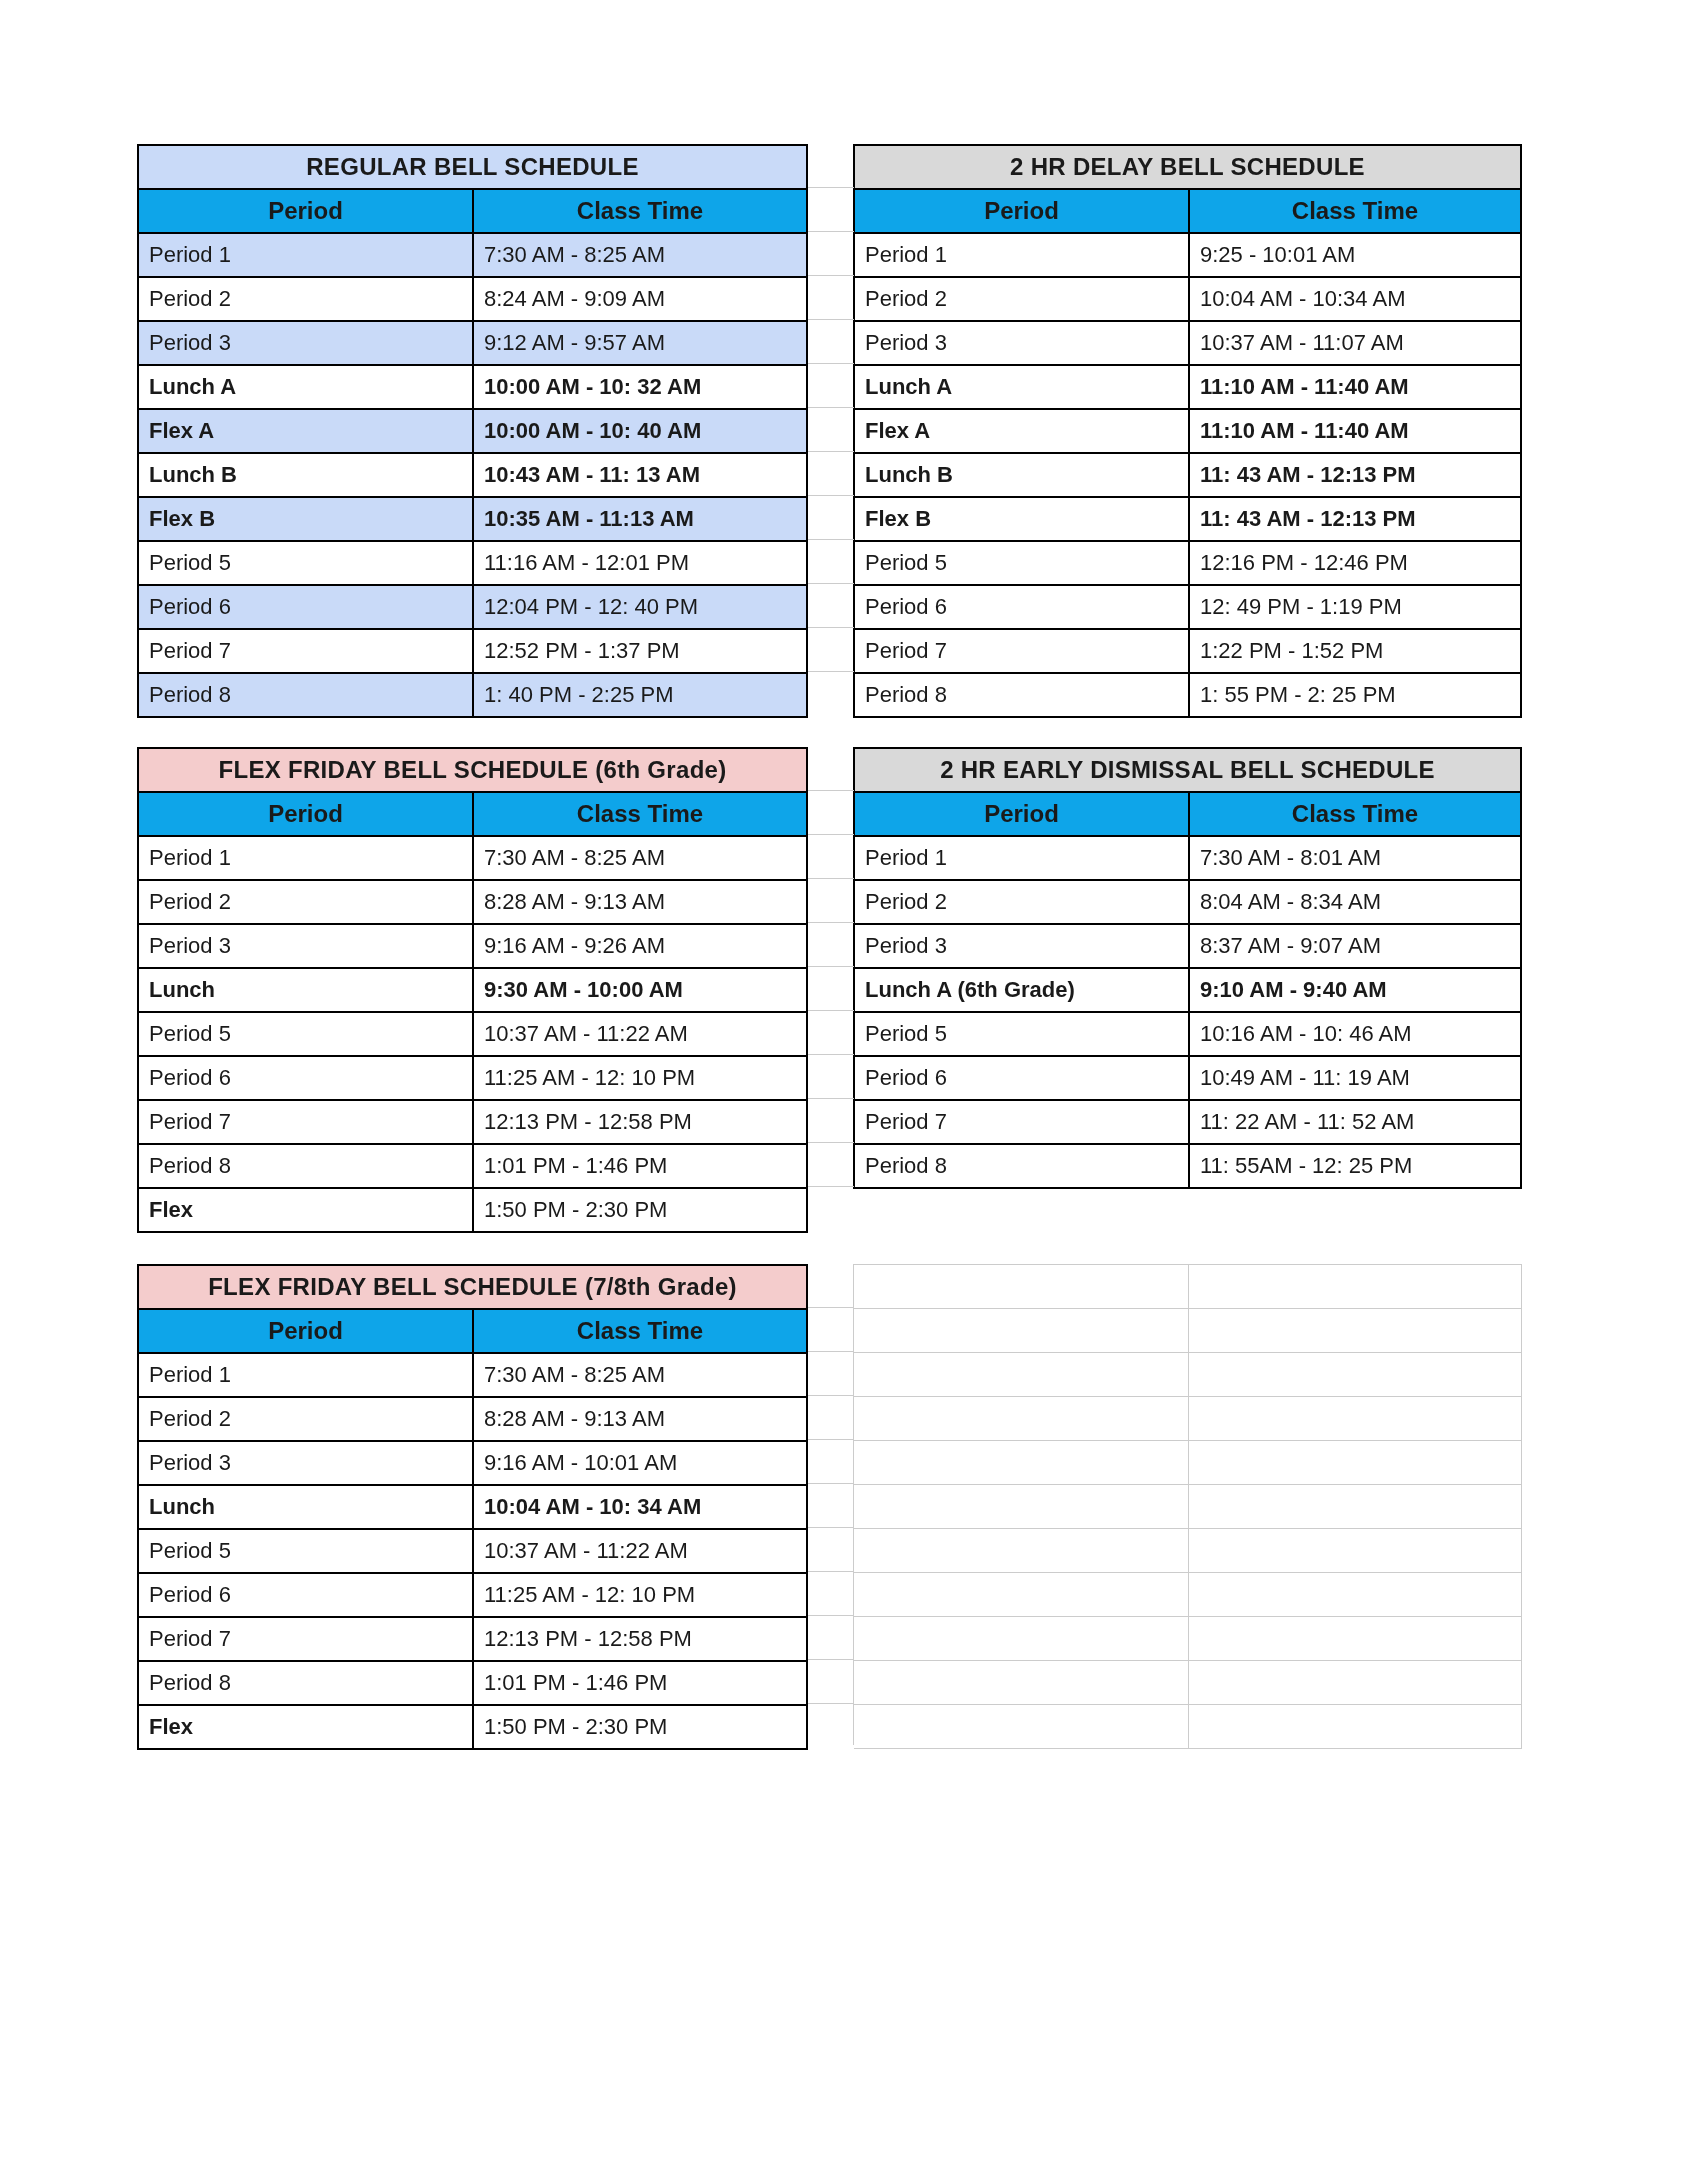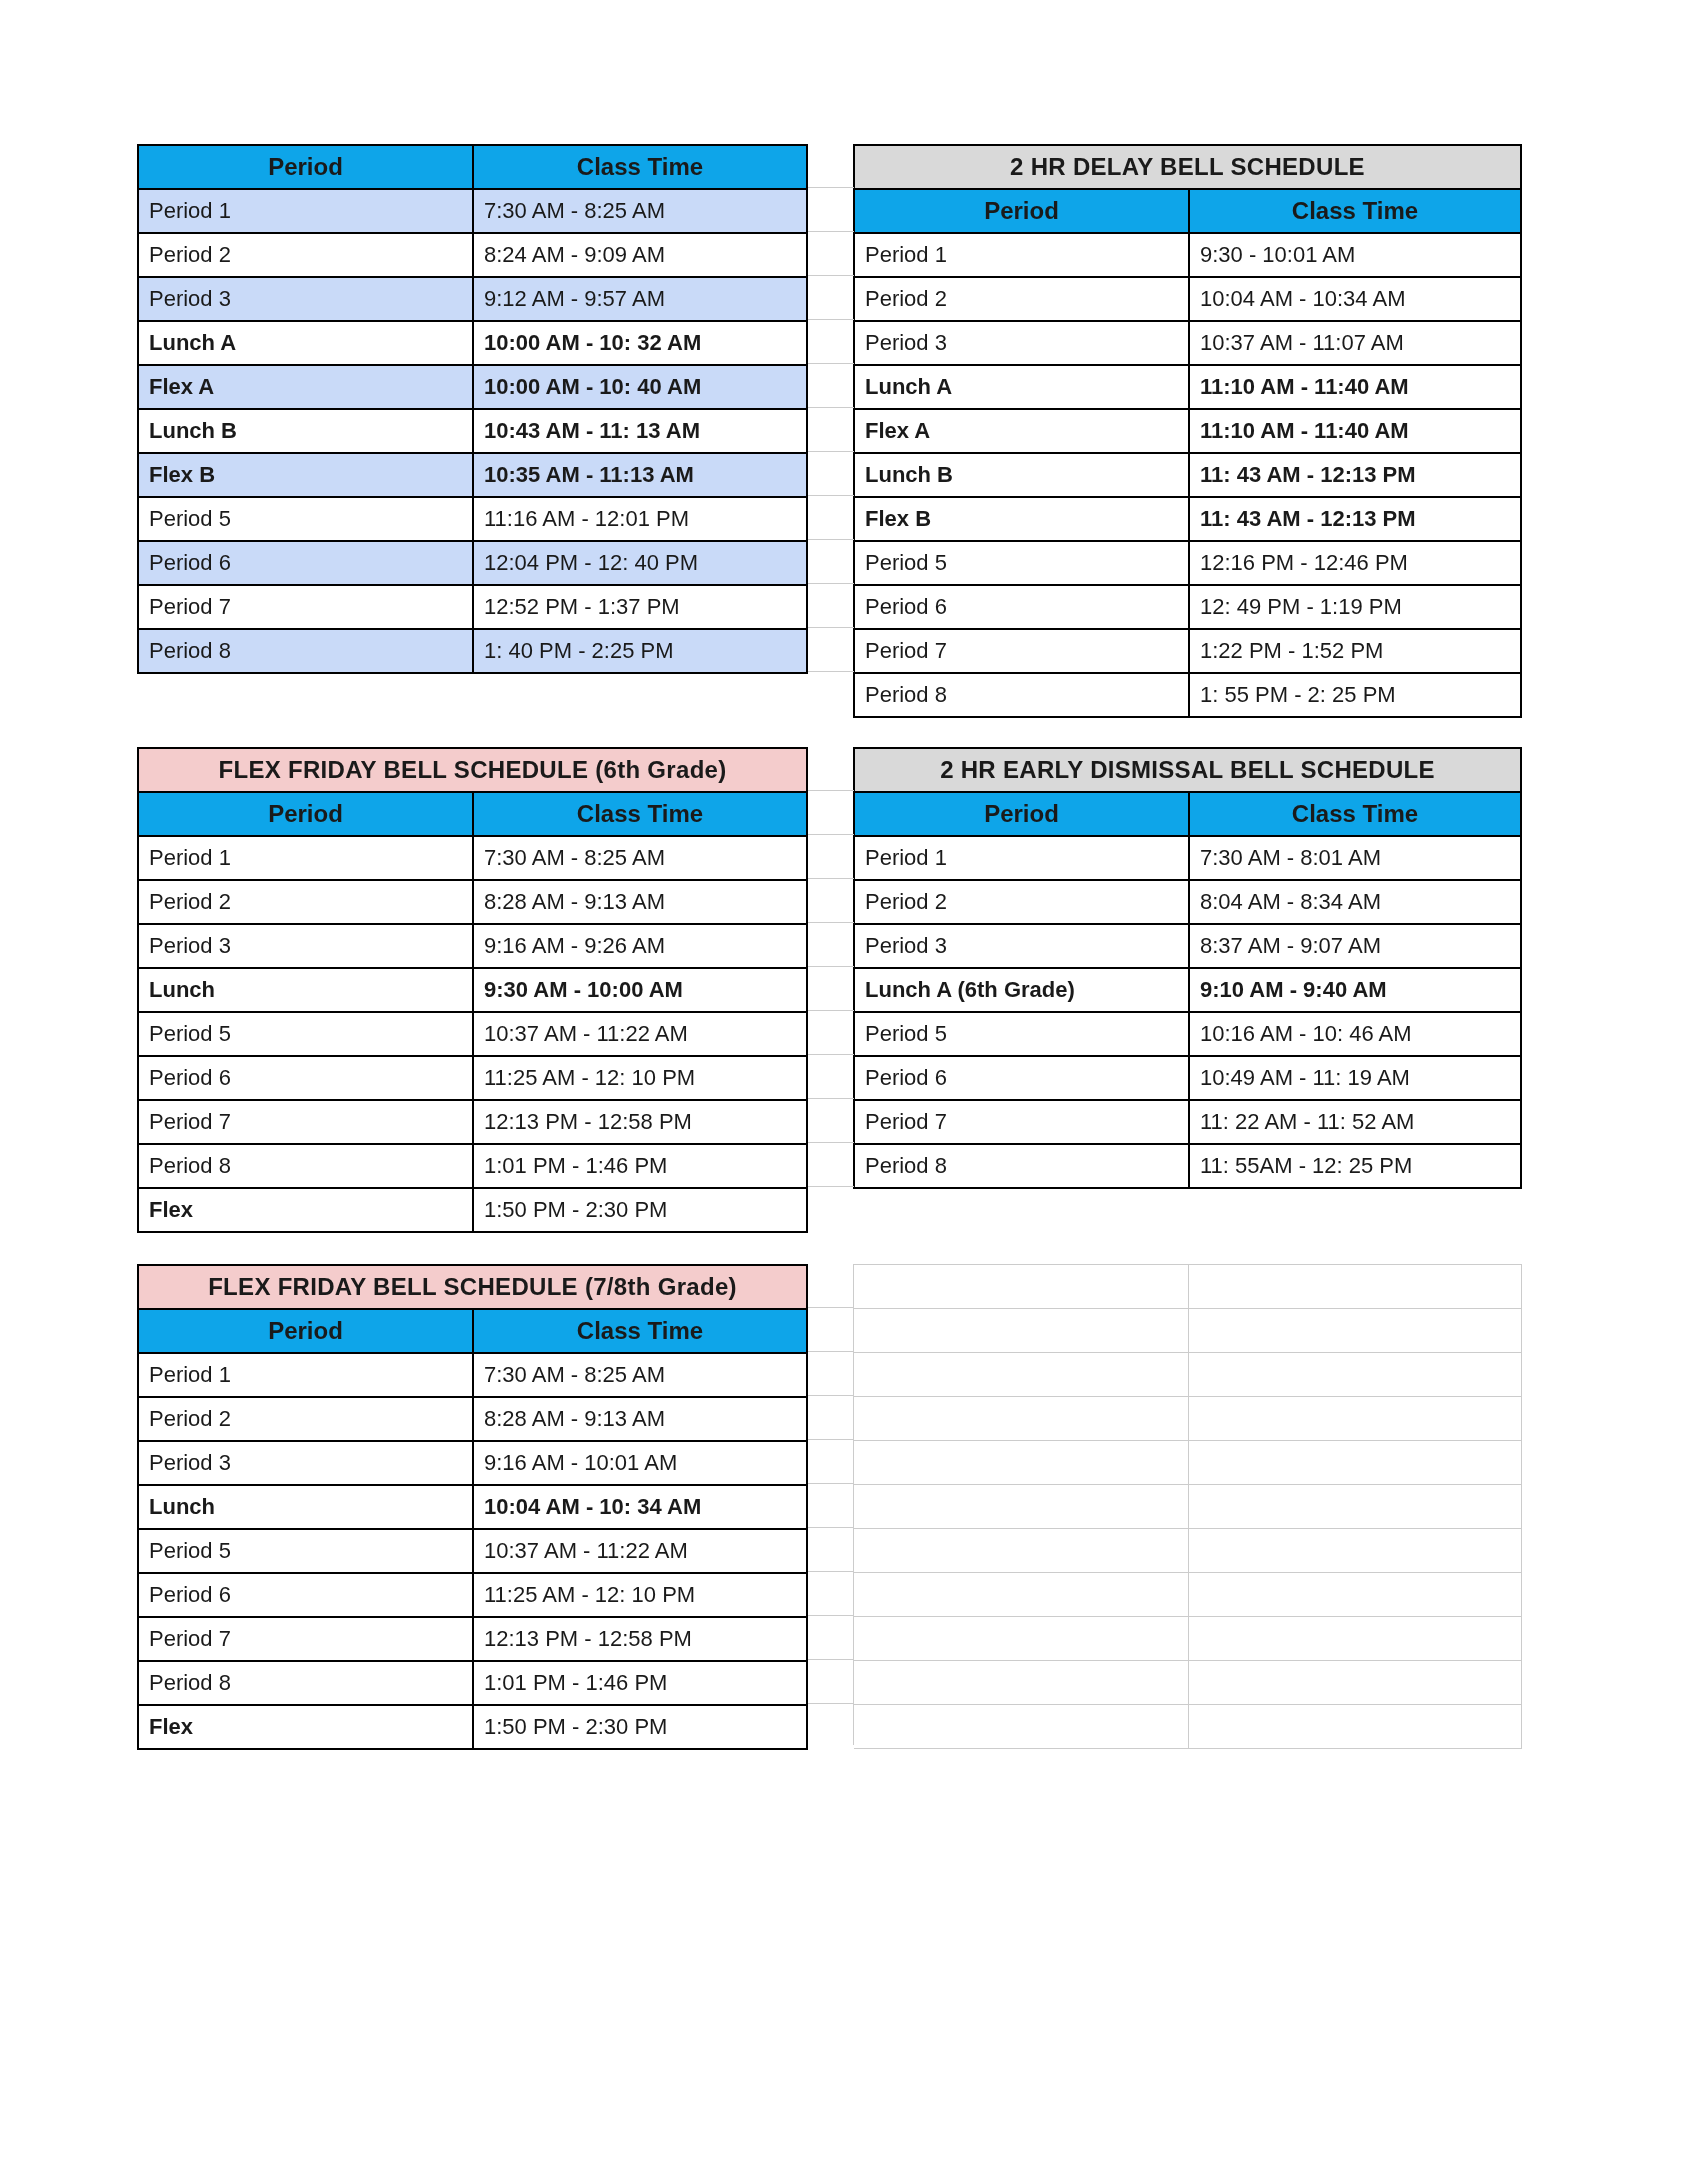--- a/index.html
+++ b/index.html
@@ -56,20 +56,23 @@
 <main>
 
   <section class="tbl pos-t1l t-blue">
     <table>
       <colgroup>
           <col style="width:335px">
           <col>
         </colgroup>
       <thead>
         <tr>
+            <th class="title" colspan="2">REGULAR BELL SCHEDULE</th>
+          </tr>
+        <tr>
           <th class="col">Period</th>
           <th class="col">Class Time</th>
         </tr>
       </thead>
       <tbody>
           <tr class="shade">
             <td>Period 1</td>
             <td>7:30 AM - 8:25 AM</td>
           </tr>
           <tr>
@@ -127,21 +130,21 @@
             <th class="title" colspan="2">2 HR DELAY BELL SCHEDULE</th>
           </tr>
         <tr>
           <th class="col">Period</th>
           <th class="col">Class Time</th>
         </tr>
       </thead>
       <tbody>
           <tr>
             <td>Period 1</td>
-            <td>9:30 - 10:01 AM</td>
+            <td>9:25 - 10:01 AM</td>
           </tr>
           <tr>
             <td>Period 2</td>
             <td>10:04 AM - 10:34 AM</td>
           </tr>
           <tr>
             <td>Period 3</td>
             <td>10:37 AM - 11:07 AM</td>
           </tr>
           <tr>

